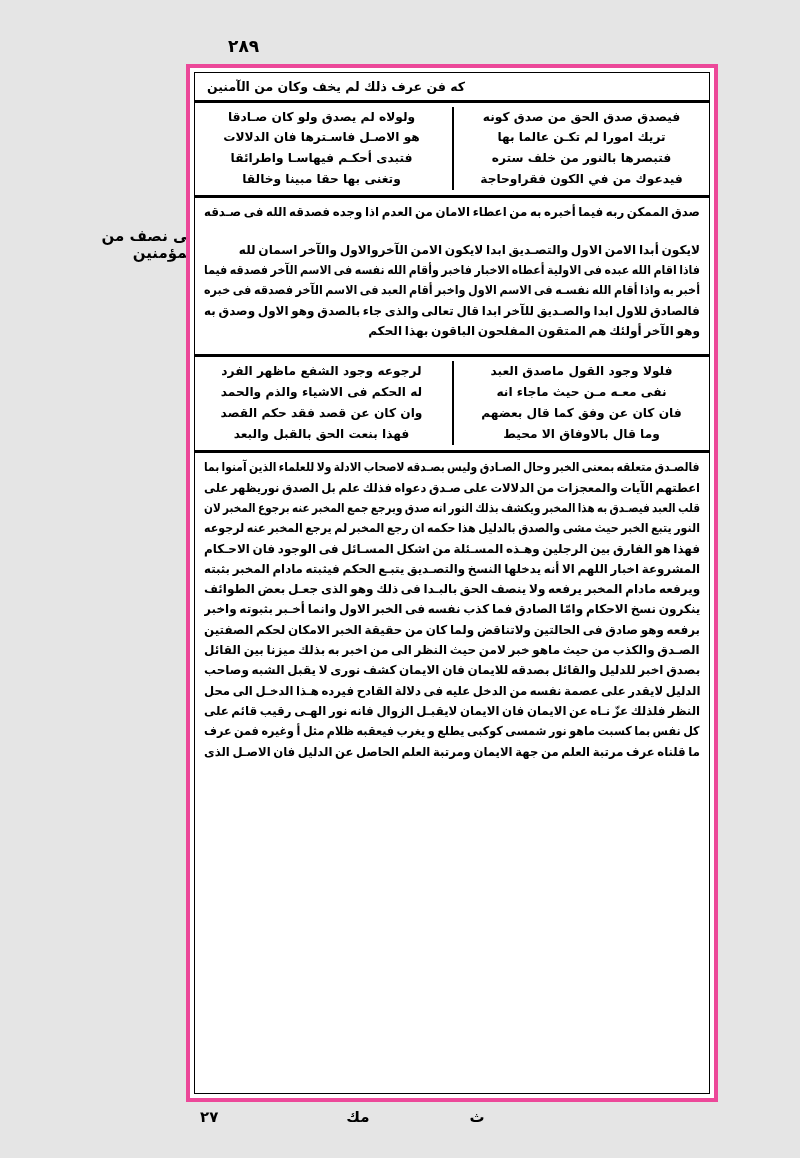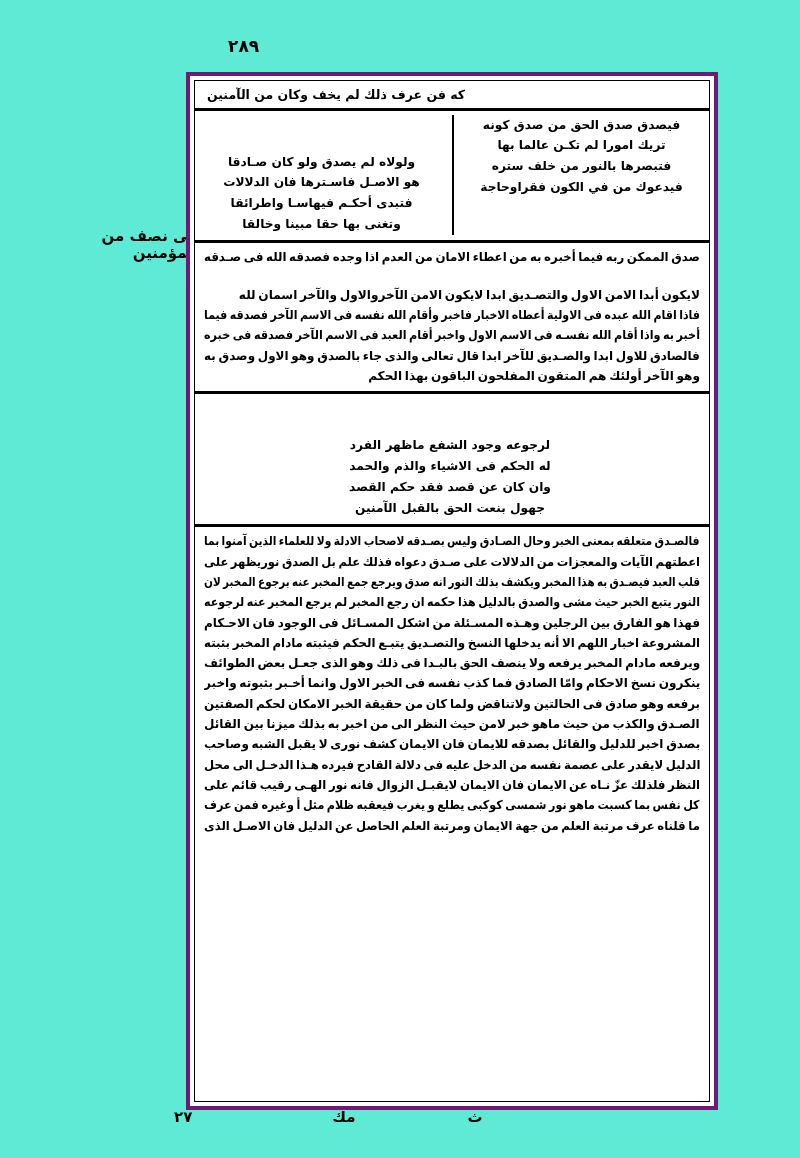--- a/index.html
+++ b/index.html
@@ -6,21 +6,21 @@
   body{
     width:800px;height:1158px;
     background:#ffffff;
     font-family:"DejaVu Sans","Liberation Sans",sans-serif;
     color:#000;
     overflow:hidden;
     position:relative;
   }
   .page{
     position:absolute;inset:0;
-    background:#5eead4;
+    background:#e5e5e5;
   }
 
   
   .folio{
     position:absolute;
     left:228px;top:36px;
     font-size:17px;
     font-weight:bold;
     letter-spacing:1px;
     direction:rtl;
@@ -36,23 +36,23 @@
     direction:rtl;
     font-size:15px;
     font-weight:bold;
     font-family:"DejaVu Sans",sans-serif;
     line-height:1.1;
   }
 
   
   .frame-outer{
     position:absolute;
-    left:186px;top:72px;
+    left:186px;top:64px;
     width:532px;height:1038px;
-    border:4px solid #701a75;
+    border:4px solid #ec4899;
     box-sizing:border-box;
     background:#fff;
   }
   .frame-inner{
     position:absolute;
     left:4px;top:4px;right:4px;bottom:4px;
     border:1.5px solid #000;
     box-sizing:border-box;
     padding:0;
     overflow:hidden;
@@ -87,36 +87,35 @@
     flex:1 1 50%;
     direction:rtl;
     padding:0 10px;
     box-sizing:border-box;
   }
   .verse-col.first{
     border-left:2.5px solid #000;
   }
   .verse-col.second{
     padding-right:14px;
-    margin-top:37px;
   }
   .verse-line{
     direction:rtl;
     text-align:center;
     font-family:"DejaVu Sans",sans-serif;
     font-size:12.2px;
     font-weight:bold;
     line-height:1.72;
     white-space:nowrap;
     letter-spacing:0.1px;
   }
 
   
   .prose-band{
-    padding:4px 9px 5px 9px;
+    padding:4px 9px 13px 9px;
     border-bottom:3px solid #000;
   }
   .prose-band.last{
     border-bottom:none;
     padding-bottom:3px;
   }
   .prose-line{
     direction:rtl;
     text-align:justify;
     text-align-last:justify;
@@ -131,27 +130,27 @@
   }
   .prose-line > span{
     display:inline-block;
     width:100%;
     transform-origin:right center;
   }
 
   
   .footer{
     position:absolute;
-    left:174px;top:1108px;
+    left:200px;top:1108px;
     width:532px;
     display:flex;
     flex-direction:row-reverse;
     align-items:center;
     justify-content:flex-start;
-    gap:12px;
+    gap:0;
     direction:rtl;
   }
   .footer-sig{
     font-family:"DejaVu Sans",sans-serif;
     font-size:15px;
     font-weight:bold;
     direction:rtl;
   }
   .f-num{ margin-right:128px; }
   .f-mk { margin-right:100px; }
@@ -191,25 +190,31 @@
       <div class="prose-band">
         <div class="prose-line"><span style="display: inline-block; white-space: nowrap; width: auto; transform: scaleX(0.97446);">صدق الممكن ربه فيما أخبره به من اعطاء الامان من العدم اذا وجده فصدقه الله فى صـدقه</span></div>
         <div class="prose-line"><span style="display: inline-block; white-space: nowrap; width: auto; transform: scaleX(1); margin-top: 17px;">لايكون أبدا الامن الاول والتصـديق ابدا لايكون الامن الآخروالاول والآخر اسمان لله</span></div>
         <div class="prose-line"><span style="display: inline-block; white-space: nowrap; width: auto; transform: scaleX(0.911765);">فاذا اقام الله عبده فى الاولية أعطاه الاخبار فاخبر وأقام الله نفسه فى الاسم الآخر فصدقه فيما</span></div>
         <div class="prose-line"><span style="display: inline-block; white-space: nowrap; width: auto; transform: scaleX(0.927103);">أخبر به واذا أقام الله نفسـه فى الاسم الاول واخبر أقام العبد فى الاسم الآخر فصدقه فى خبره</span></div>
         <div class="prose-line"><span style="display: inline-block; white-space: nowrap; width: auto; transform: scaleX(0.99002);">فالصادق للاول ابدا والصـديق للآخر ابدا قال تعالى والذى جاء بالصدق وهو الاول وصدق به</span></div>
         <div class="prose-line"><span style="display: inline-block; white-space: nowrap; width: auto; transform: scaleX(1);">وهو الآخر أولئك هم المتقون المفلحون الباقون بهذا الحكم</span></div>
       </div>
 
       <div class="verse-band second">
+        <div class="verse-col first">
+          <div class="verse-line">فلولا وجود القول ماصدق العبد</div>
+          <div class="verse-line">نفى معـه مـن حيث ماجاء انه</div>
+          <div class="verse-line">فان كان عن وفق كما قال بعضهم</div>
+          <div class="verse-line">وما قال بالاوفاق الا محيط</div>
+        </div>
         <div class="verse-col second">
           <div class="verse-line">لرجوعه وجود الشفع ماظهر الفرد</div>
           <div class="verse-line">له الحكم فى الاشياء والذم والحمد</div>
           <div class="verse-line">وان كان عن قصد فقد حكم القصد</div>
-          <div class="verse-line">جهول بنعت الحق بالقبل الآمنين</div>
+          <div class="verse-line">فهذا بنعت الحق بالقبل والبعد</div>
         </div>
       </div>
 
       <div class="prose-band last">
         <div class="prose-line"><span style="display: inline-block; white-space: nowrap; width: auto; transform: scaleX(0.884135);">فالصـدق متعلقه بمعنى الخبر وحال الصـادق وليس بصـدقه لاصحاب الادلة ولا للعلماء الذين آمنوا بما</span></div>
         <div class="prose-line"><span style="display: inline-block; white-space: nowrap; width: auto; transform: scaleX(0.953846);">اعطتهم الآيات والمعجزات من الدلالات على صـدق دعواه فذلك علم بل الصدق نوريظهر على</span></div>
         <div class="prose-line"><span style="display: inline-block; white-space: nowrap; width: auto; transform: scaleX(0.861111);">قلب العبد فيصـدق به هذا المخبر ويكشف بذلك النور انه صدق ويرجع جمع المخبر عنه برجوع المخبر لان</span></div>
         <div class="prose-line"><span style="display: inline-block; white-space: nowrap; width: auto; transform: scaleX(0.915129);">النور يتبع الخبر حيث مشى والصدق بالدليل هذا حكمه ان رجع المخبر لم يرجع المخبر عنه لرجوعه</span></div>
         <div class="prose-line"><span style="display: inline-block; white-space: nowrap; width: auto; transform: scaleX(0.988048);">فهذا هو الفارق بين الرجلين وهـذه المسـئلة من اشكل المسـائل فى الوجود فان الاحـكام</span></div>
         <div class="prose-line"><span style="display: inline-block; white-space: nowrap; width: auto; transform: scaleX(0.976378);">المشروعة اخبار اللهم الا أنه يدخلها النسخ والتصـديق يتبـع الحكم فيثبته مادام المخبر بثبته</span></div>

